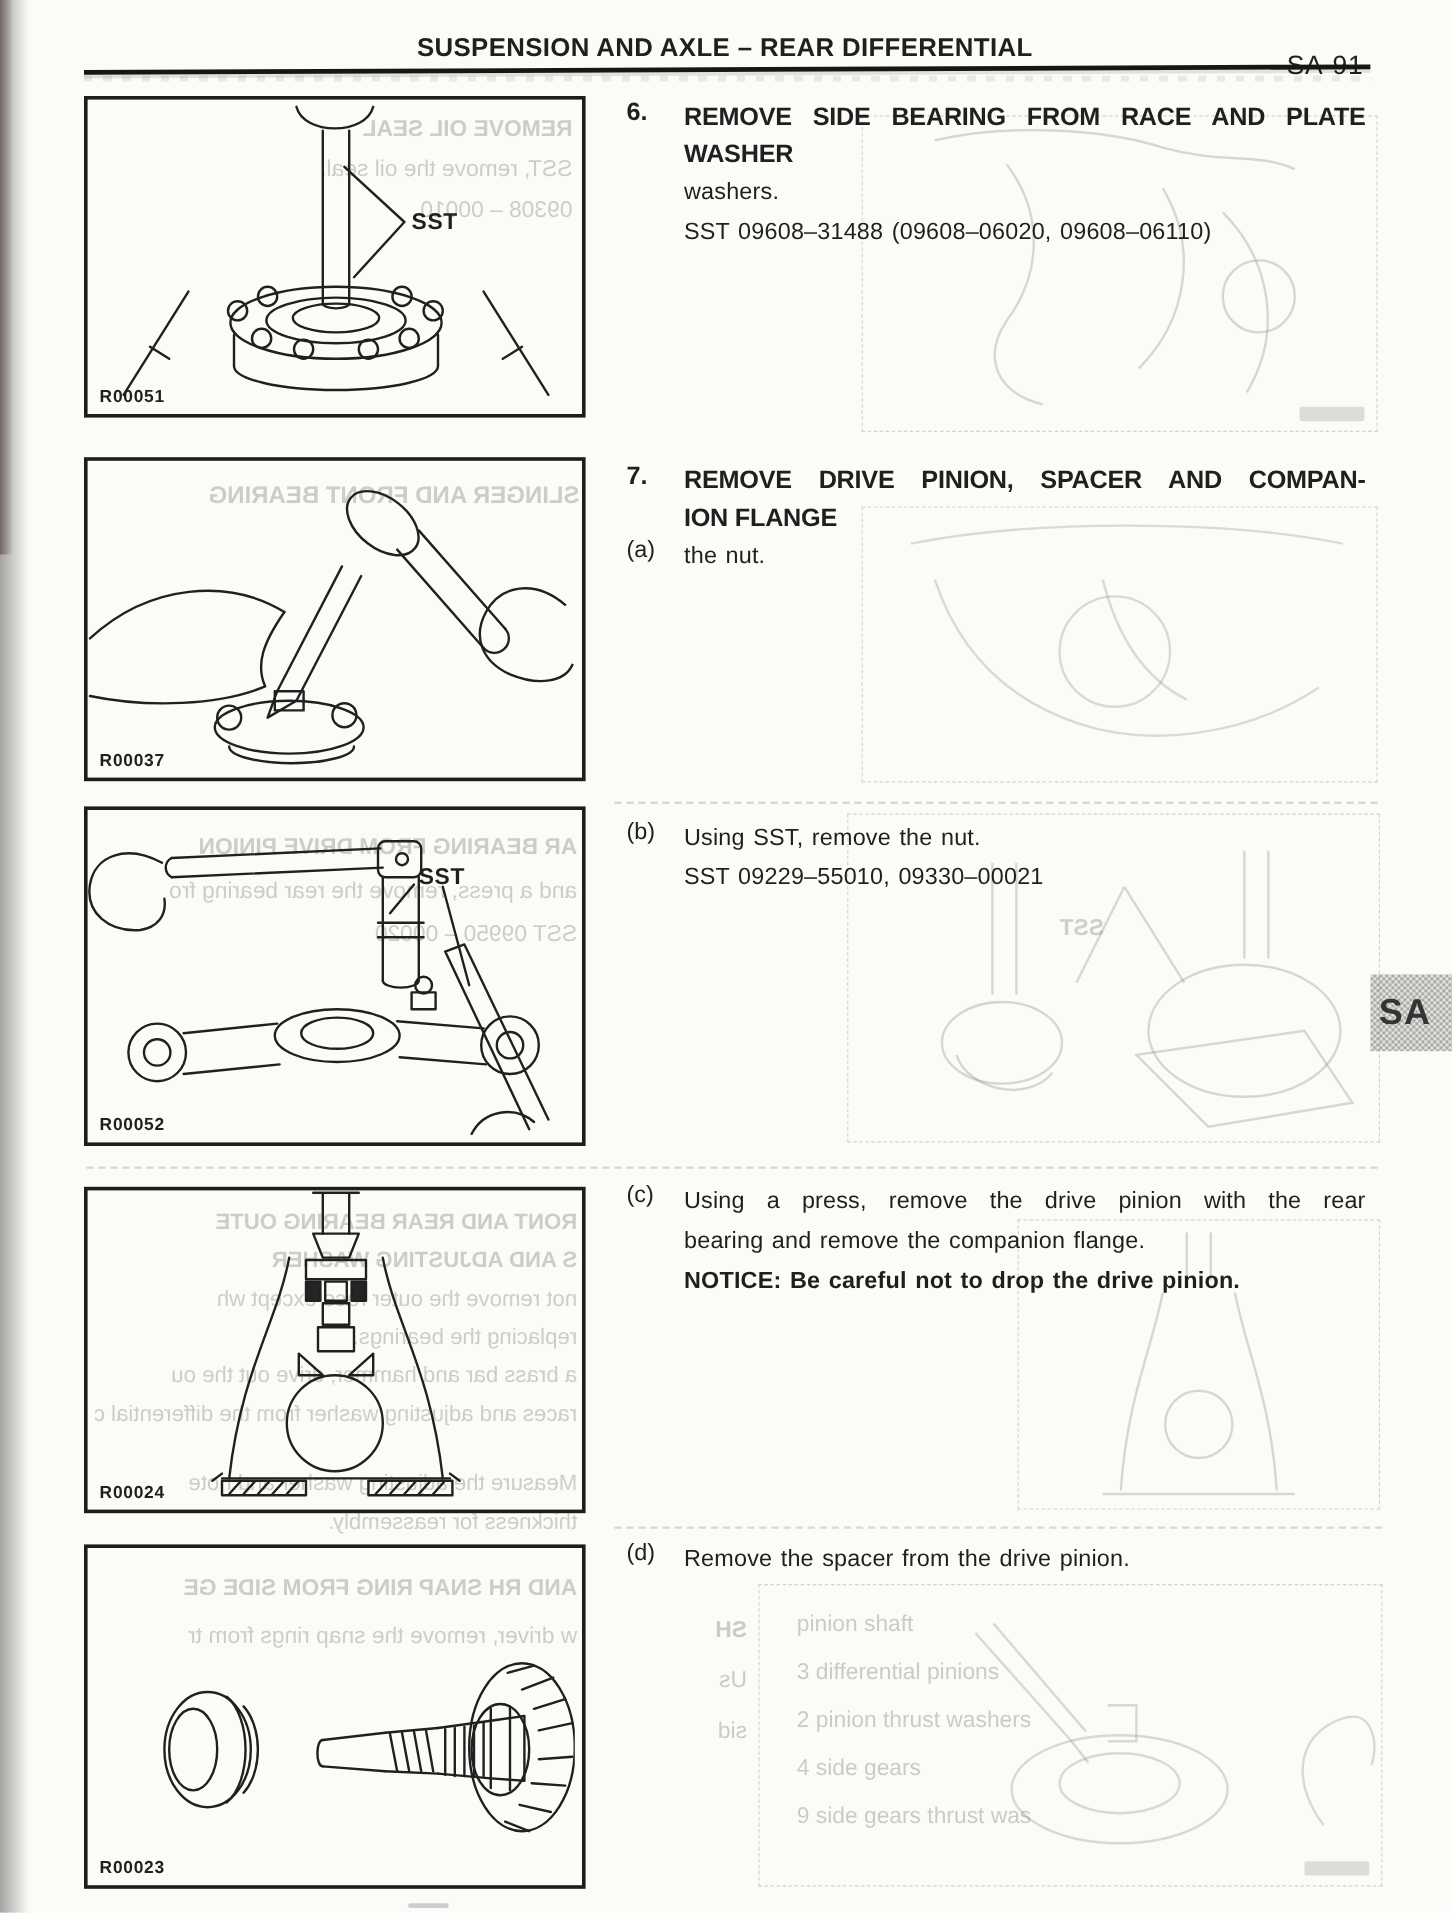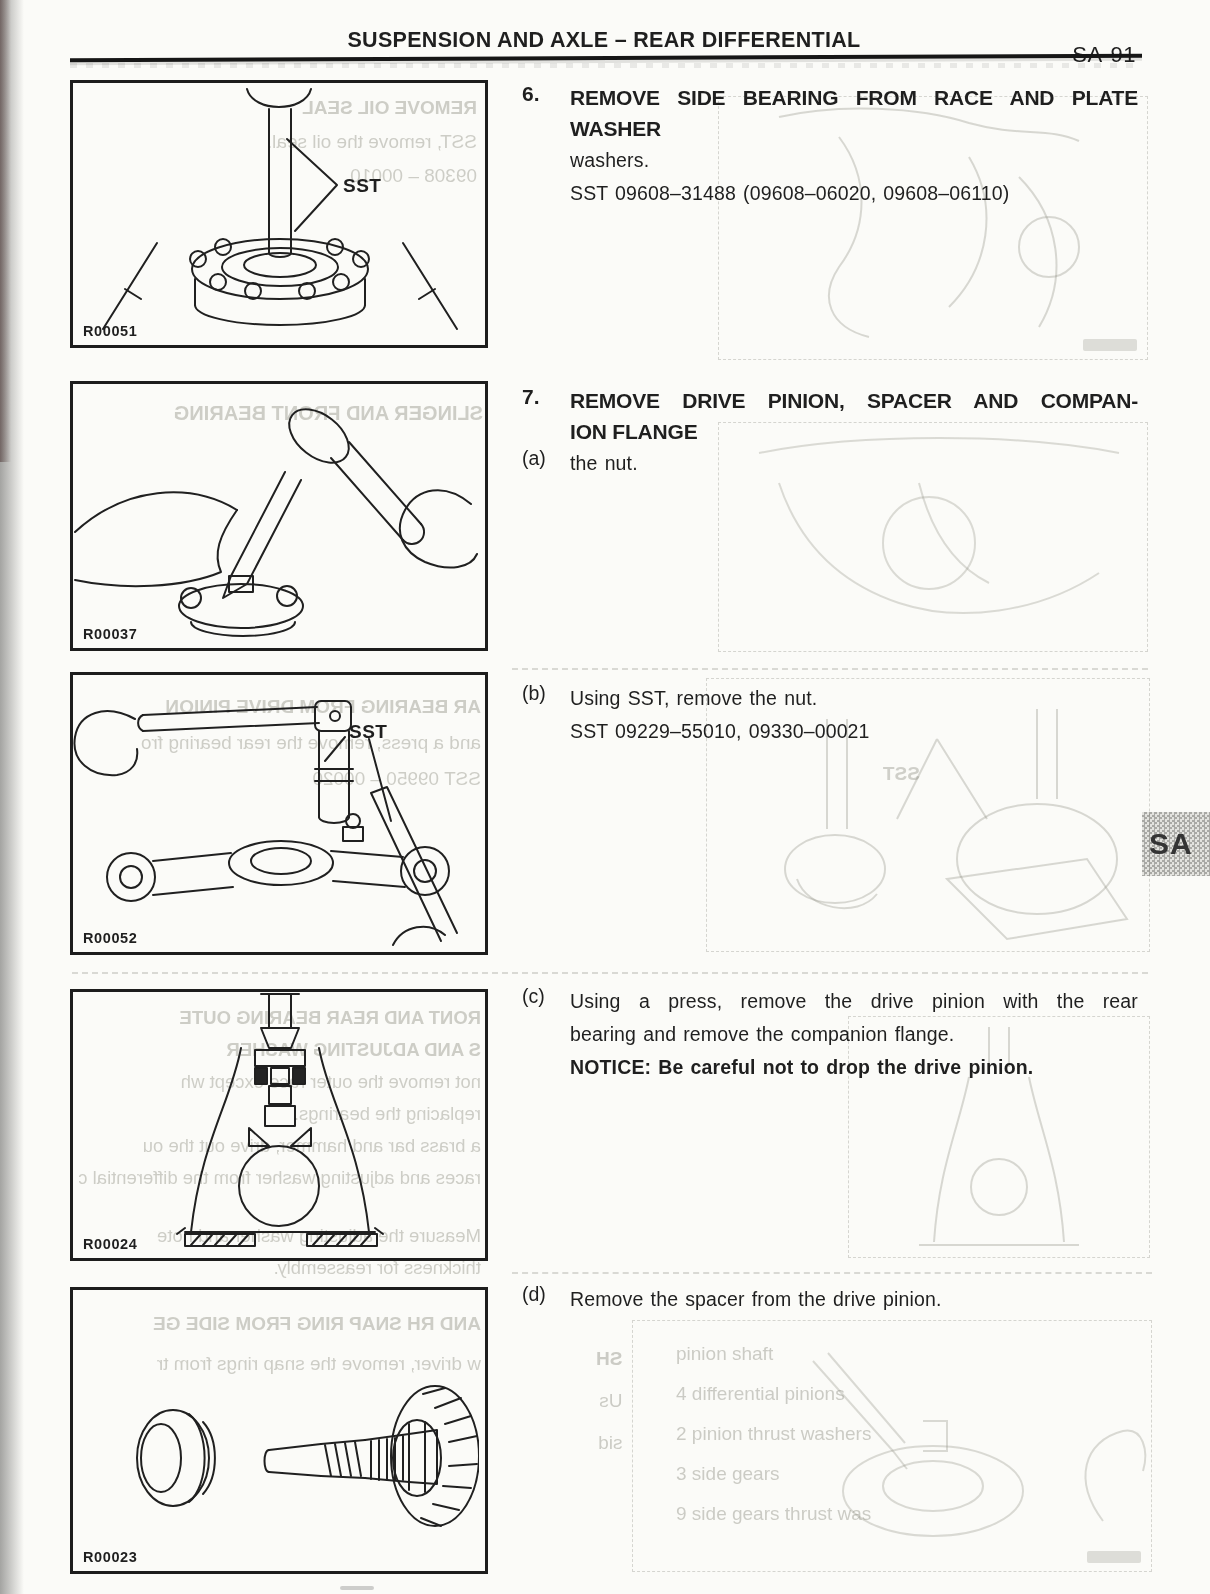--- a/index.html
+++ b/index.html
@@ -47,21 +47,21 @@
   .ghost-box{position:absolute;border:1px dashed rgba(118,118,106,.28);}
   .ga{left:718px;top:96px;width:428px;height:262px;}
   .gbx{left:718px;top:422px;width:428px;height:228px;}
   .gc{left:706px;top:678px;width:442px;height:272px;}
   .gd{left:848px;top:1016px;width:300px;height:240px;}
   .ge{left:632px;top:1320px;width:518px;height:250px;}
   .ghost-box svg{position:absolute;left:0;top:0;}
   .g-sst{position:absolute;left:176px;top:84px;font-weight:bold;font-size:19px;
         color:rgba(124,124,112,.34);}
   .g-list{position:absolute;left:664px;top:1334px;font-size:19px;line-height:40px;
-        color:rgba(126,126,114,.38);z-index:1;margin-left:12px;}
+        color:rgba(126,126,114,.38);z-index:1;}
   .g-frag{position:absolute;left:596px;top:1338px;font-size:19px;line-height:42px;
         color:rgba(126,126,114,.38);z-index:1;}
   .g-code{position:absolute;right:10px;bottom:8px;width:54px;height:12px;
         background:rgba(130,130,118,.25);border-radius:2px;}
   
   .txtcol{position:absolute;z-index:2;}
   .bline{font-size:19.5px;line-height:33px;letter-spacing:.15px;word-spacing:1.5px;width:568px;}
   .hline{font-weight:bold;font-size:21px;line-height:31px;letter-spacing:-.2px;width:568px;}
   .jl{text-align:justify;text-align-last:justify;}
   .num{position:absolute;left:0;top:0;font-weight:bold;font-size:21px;}
@@ -284,23 +284,23 @@
       <ellipse cx="300" cy="165" rx="50" ry="25"></ellipse>
       <path d="M180 40 L260 130 M195 32 L272 122 M260 130 l14 18"></path>
       <path d="M290 100 h24 v30 h-24"></path>
       <path d="M470 200 C440 160 450 120 490 110 C510 106 516 130 510 150"></path>
     </svg>
     <div class="g-code"></div>
   </div>
 
   <div class="g-list">
     <div class="gl">pinion shaft</div>
-    <div class="gl">4 differential pinions</div>
+    <div class="gl">3 differential pinions</div>
     <div class="gl">2 pinion thrust washers</div>
-    <div class="gl">3 side gears</div>
+    <div class="gl">4 side gears</div>
     <div class="gl">9 side gears thrust was</div>
   </div>
   <div class="g-frag mir">
     <div class="gl gb">SH</div>
     <div class="gl">Us</div>
     <div class="gl">sid</div>
   </div>
 
   <div class="sec txtcol" style="top:82px;">
     <span class="num">6.</span>

